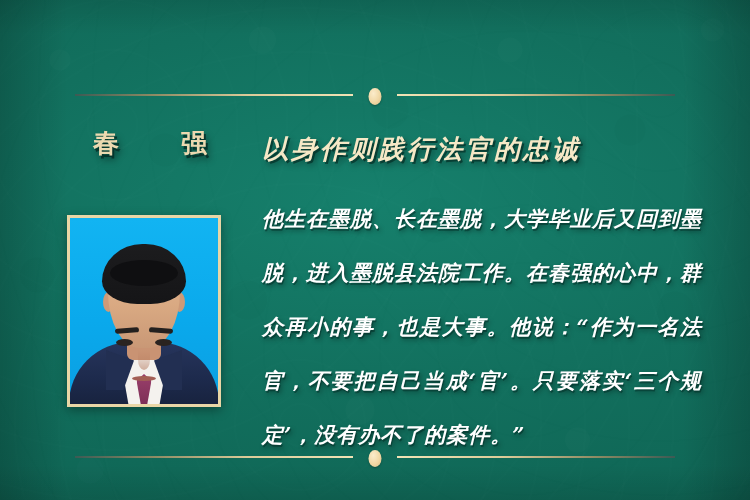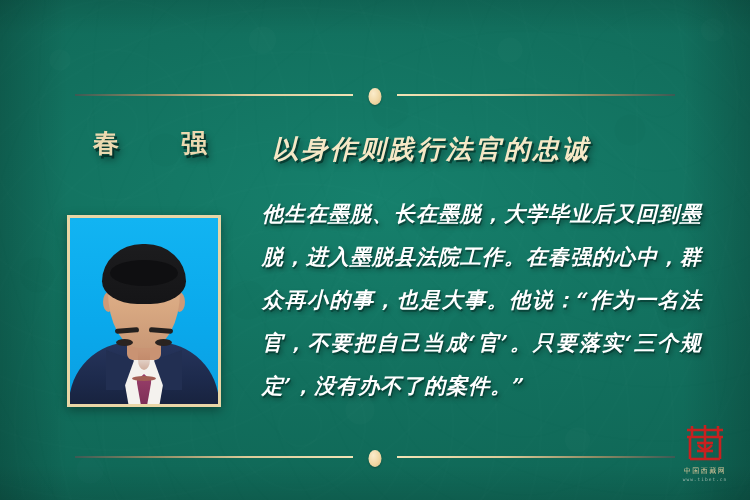--- a/index.html
+++ b/index.html
@@ -88,21 +88,21 @@
     position:absolute;left:50px;top:126px;width:200px;text-align:center;
     font-family:"DejaVu Serif","Liberation Serif",serif;
     font-weight:700;font-size:26px;letter-spacing:18px;text-indent:18px;
     color:#ecd9b0;
     text-shadow:2px 3px 0 rgba(4,45,37,.8), 3px 5px 7px rgba(0,0,0,.45);
     white-space:nowrap;
   }
 
   
   #subtitle{
-    position:absolute;left:272px;top:132px;
+    position:absolute;left:262px;top:132px;
     font-family:Liberation Serif, serif;
     font-weight:700;font-style:italic;font-size:26px;letter-spacing:3px;
     color:#f6e8c6;
     text-shadow:2px 2px 0 rgba(4,45,37,.7), 3px 4px 6px rgba(0,0,0,.4);
     white-space:nowrap;
   }
 
   
   #photo-frame{
     position:absolute;left:67px;top:215px;width:148px;height:186px;
@@ -179,21 +179,21 @@
   }
   .ph-mouth{
     position:absolute;left:50%;top:122px;transform:translateX(-50%);
     width:24px;height:5px;border-radius:50%;background:#a35f55;
   }
 
   
   #body-text{
     position:absolute;left:262px;top:192px;width:440px;
     font-family:"DejaVu Serif","Liberation Serif",serif;
-    font-weight:700;font-style:italic;font-size:21px;line-height:43px;
+    font-weight:700;font-style:italic;font-size:21px;line-height:54px;
     letter-spacing:1px;color:#ffffff;
     text-shadow:1px 2px 0 rgba(4,48,40,.55), 2px 3px 5px rgba(0,0,0,.4);
     text-align:justify;
   }
 
   
   #logo{
     position:absolute;right:12px;bottom:18px;width:66px;text-align:center;
   }
   #logo-mark{
@@ -251,36 +251,14 @@
   </div>
 
   <div id="body-text">他生在墨脱、长在墨脱，大学毕业后又回到墨脱，进入墨脱县法院工作。在春强的心中，群众再小的事，也是大事。他说：“作为一名法官，不要把自己当成‘官’。只要落实‘三个规定’，没有办不了的案件。”</div>
 
   <div class="divider" id="divider-bottom">
     <div class="bar left"></div>
     <div class="dot"></div>
     <div class="bar right"></div>
   </div>
 
-  <div id="logo">
-    <div id="logo-mark">
-      <svg width="44" height="40" viewBox="0 0 44 40" aria-hidden="true">
-        <g fill="none" stroke="#c9201f" stroke-width="2.6">
-          <path d="M4 7 h36"></path>
-          <path d="M9 3 v11"></path>
-          <path d="M22 2 v12"></path>
-          <path d="M35 3 v11"></path>
-          <path d="M4 14 h36"></path>
-          <path d="M7 14 v22"></path>
-          <path d="M37 14 v22"></path>
-          <path d="M7 36 h30"></path>
-          <path d="M14 20 h16"></path>
-          <path d="M22 14 v22"></path>
-          <path d="M14 28 h16"></path>
-        </g>
-        <path d="M15 22 q7 9 14 0" fill="none" stroke="#c9201f" stroke-width="2.2"></path>
-      </svg>
-    </div>
-    <div id="logo-name">中国西藏网</div>
-    <div id="logo-url">www.tibet.cn</div>
-  </div>
 
 </div>
 
 </body></html>

